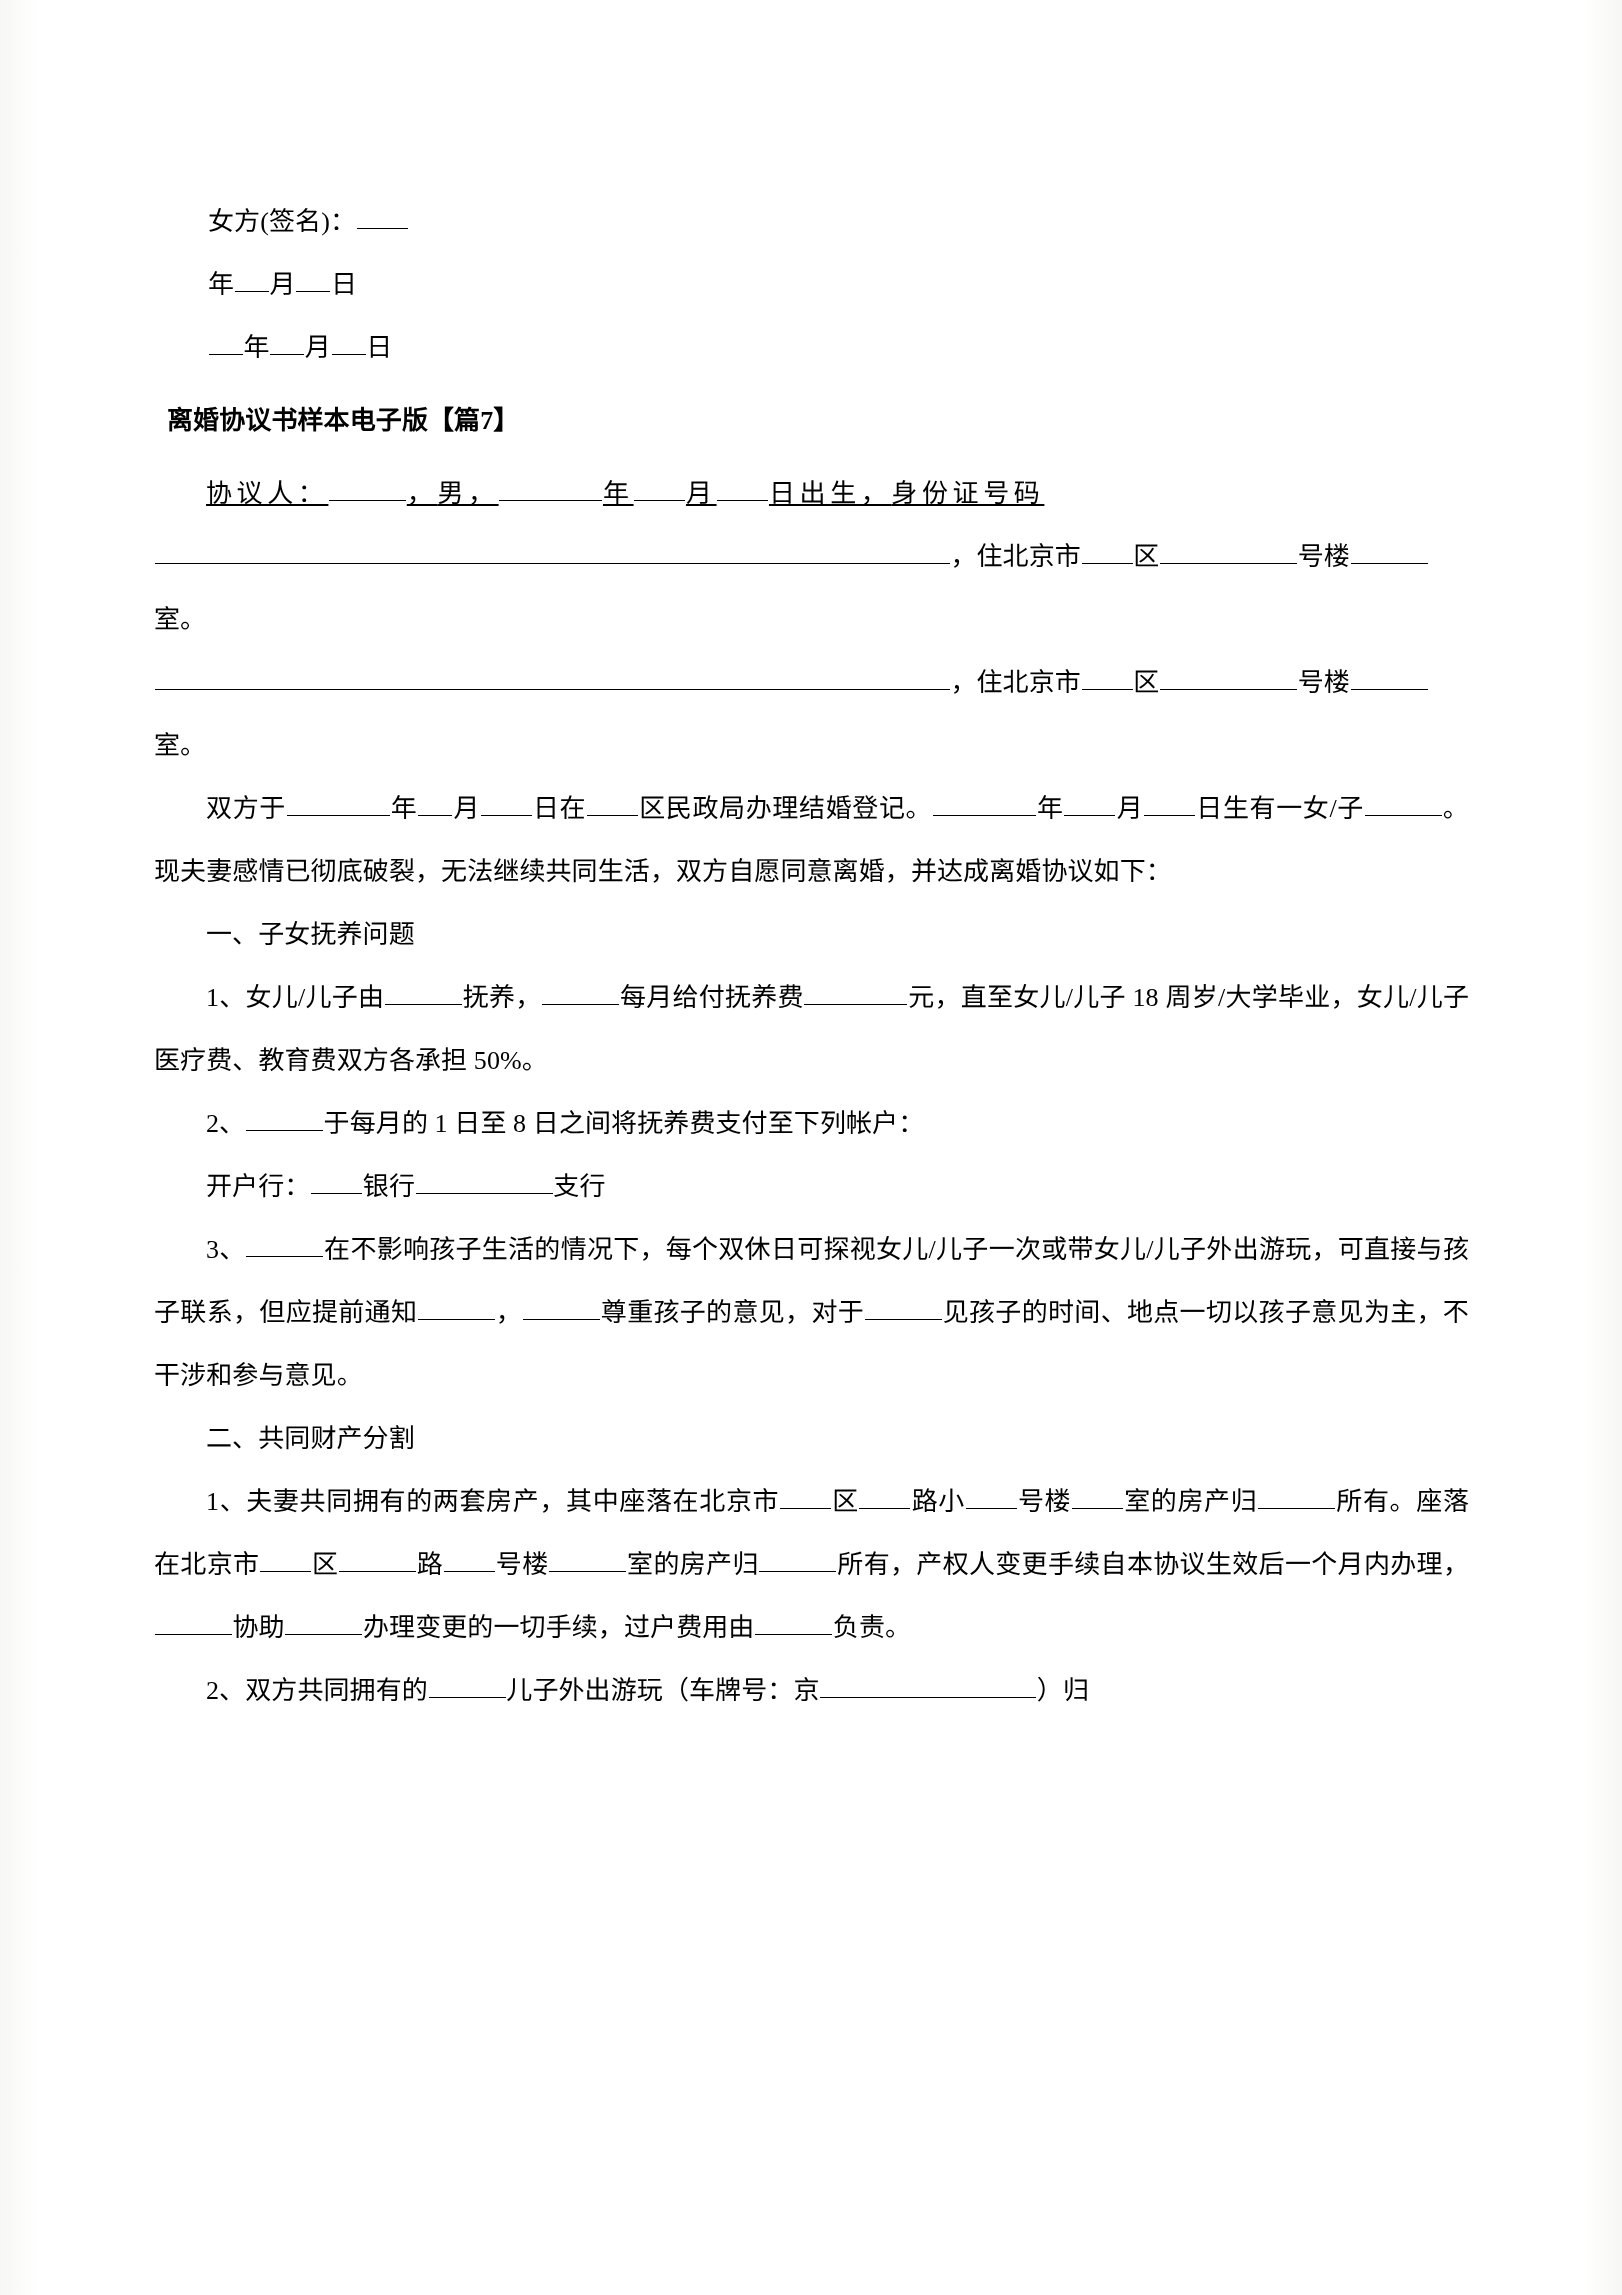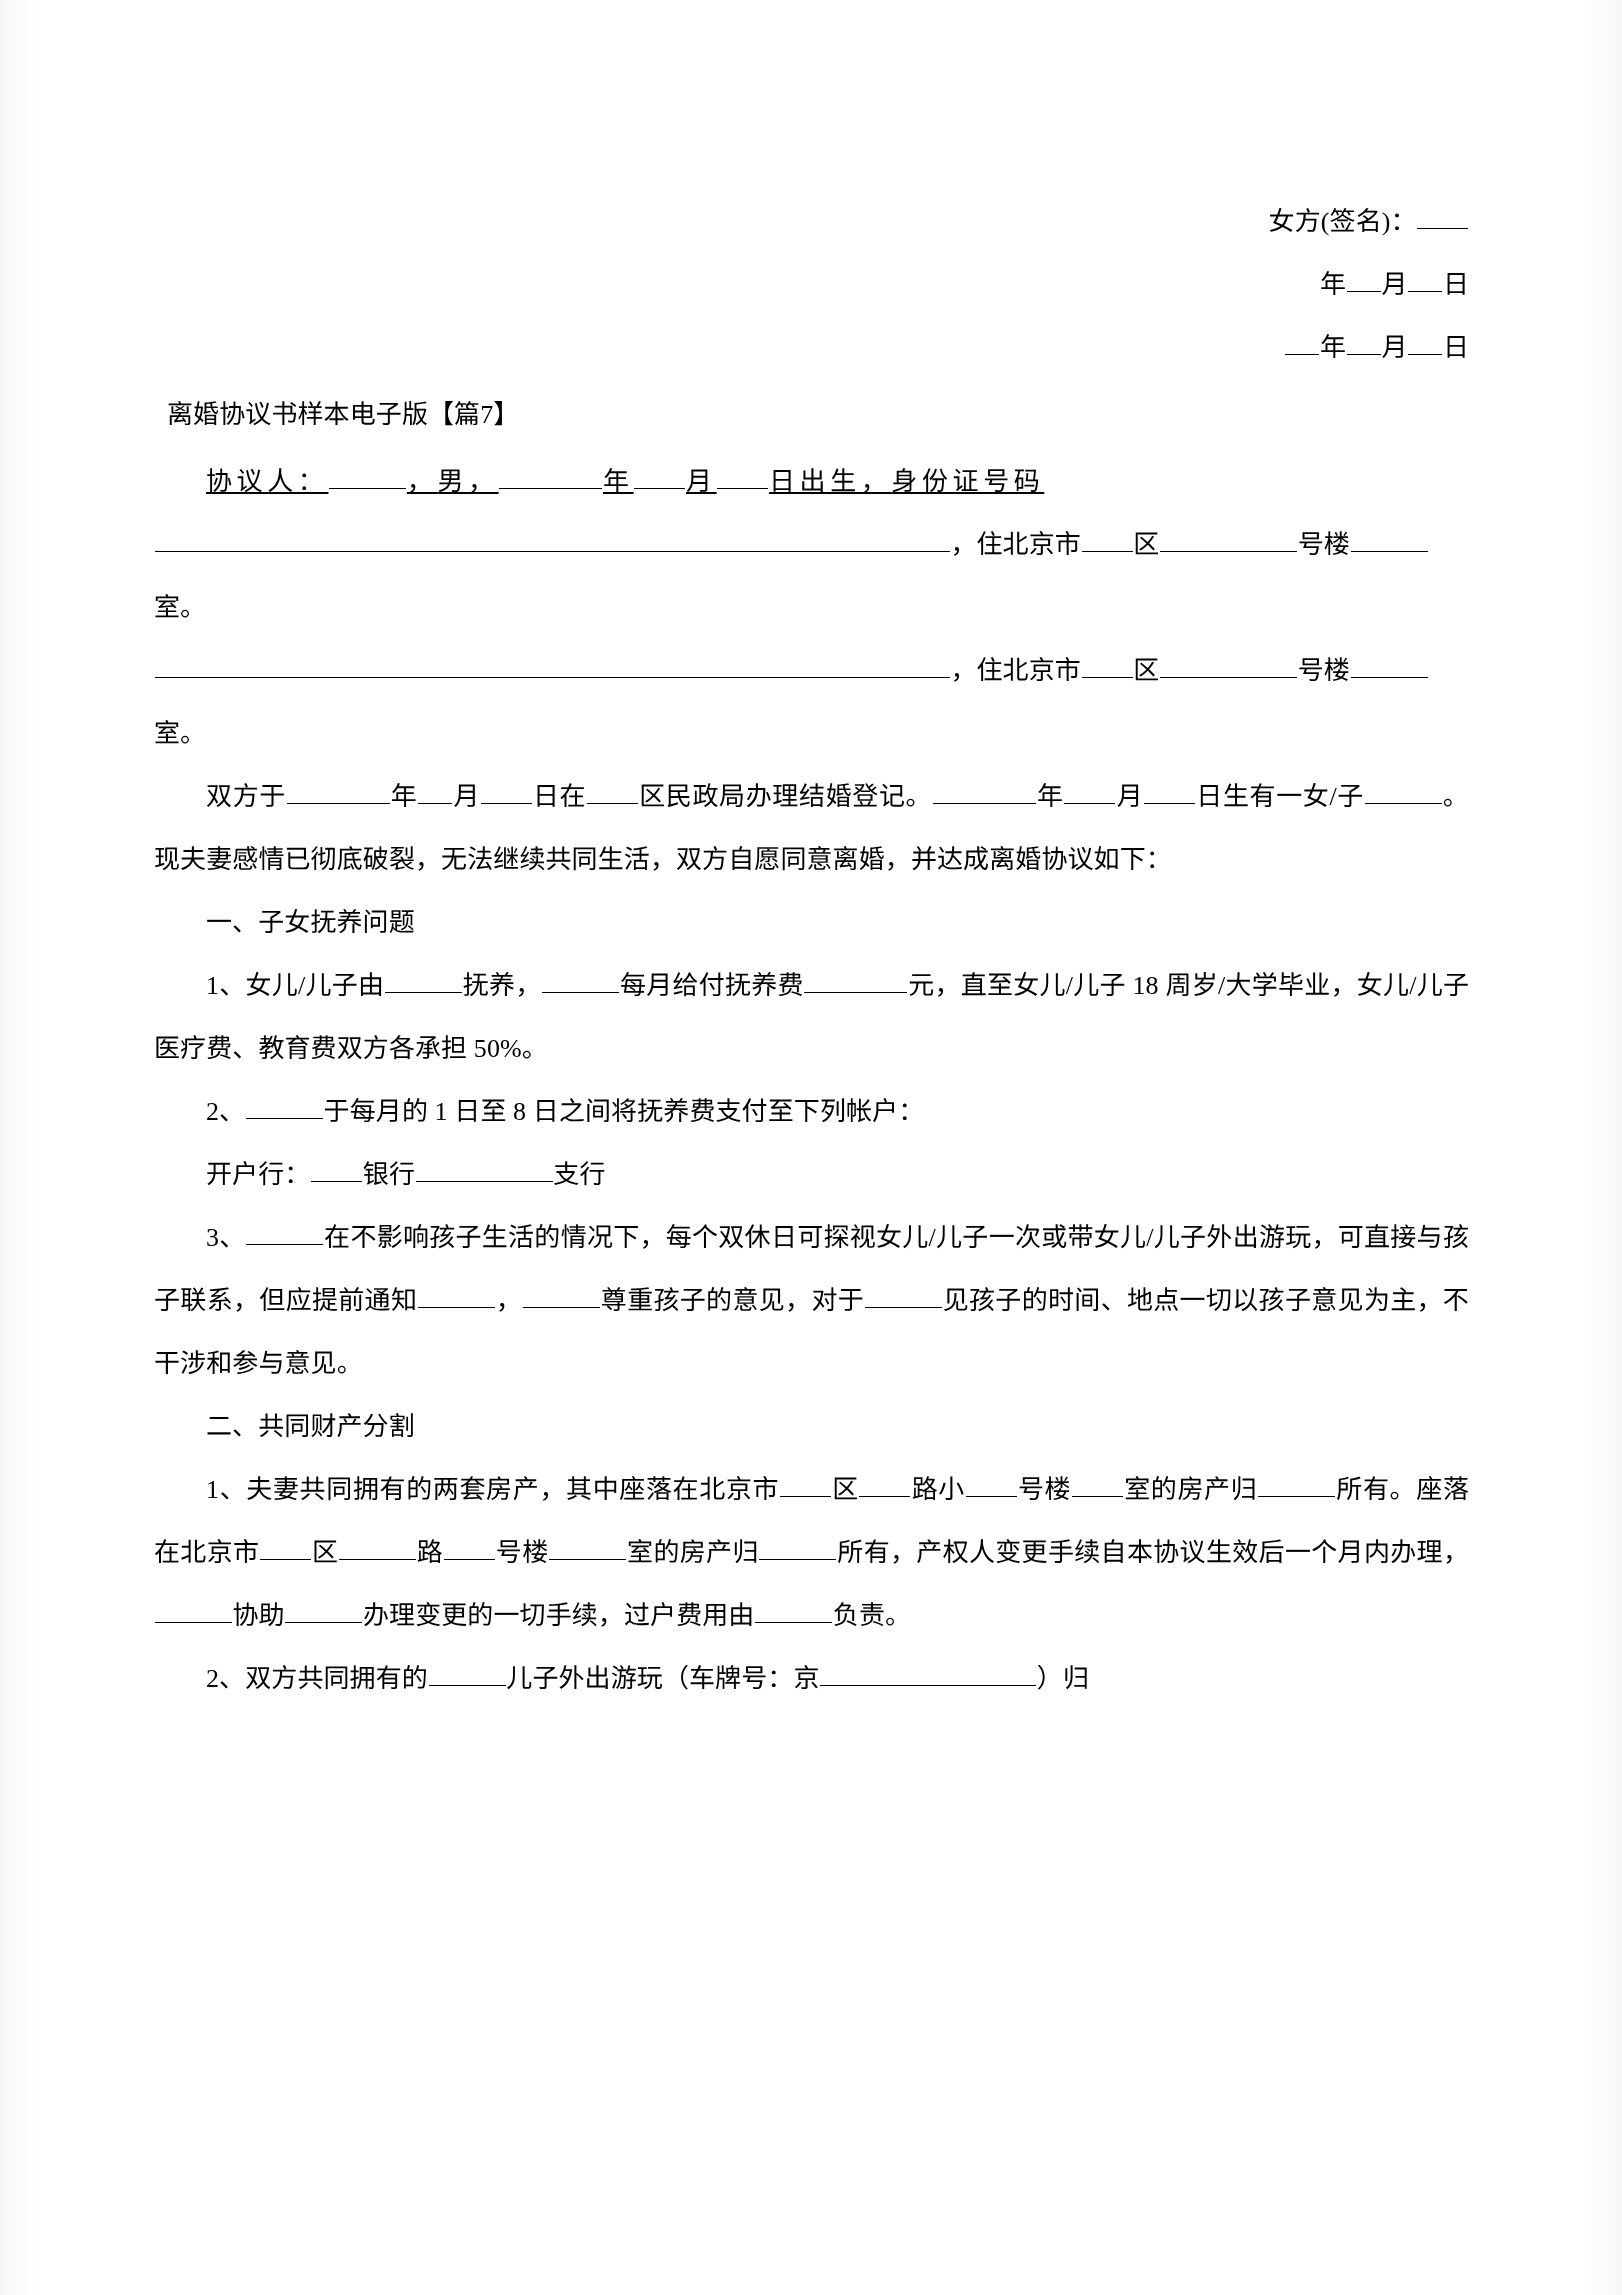--- a/index.html
+++ b/index.html
@@ -48,31 +48,31 @@
     line-height: 63px;
     text-align: justify;
     text-justify: inter-ideograph;
     letter-spacing: 0.1px;
   }
 
   .indent { text-indent: 52px; }
 
   .sig-line {
     text-indent: 0;
-    margin-left: 68px;
-    text-align: right;
+    margin-left: 54px;
+    text-align: left;
   }
 
   .heading {
     font-size: 26px;
     line-height: 63px;
-    margin: 4px;
+    margin: 10px;
     text-indent: 0;
     margin-left: 13px;
-    font-weight: normal;
+    font-weight: bold;
   }
 
   .sect {
     text-indent: 52px;
   }
   .wide-2      { letter-spacing: 4.6px; text-decoration: underline; }
 
   
   .bl {
     display: inline-block;

